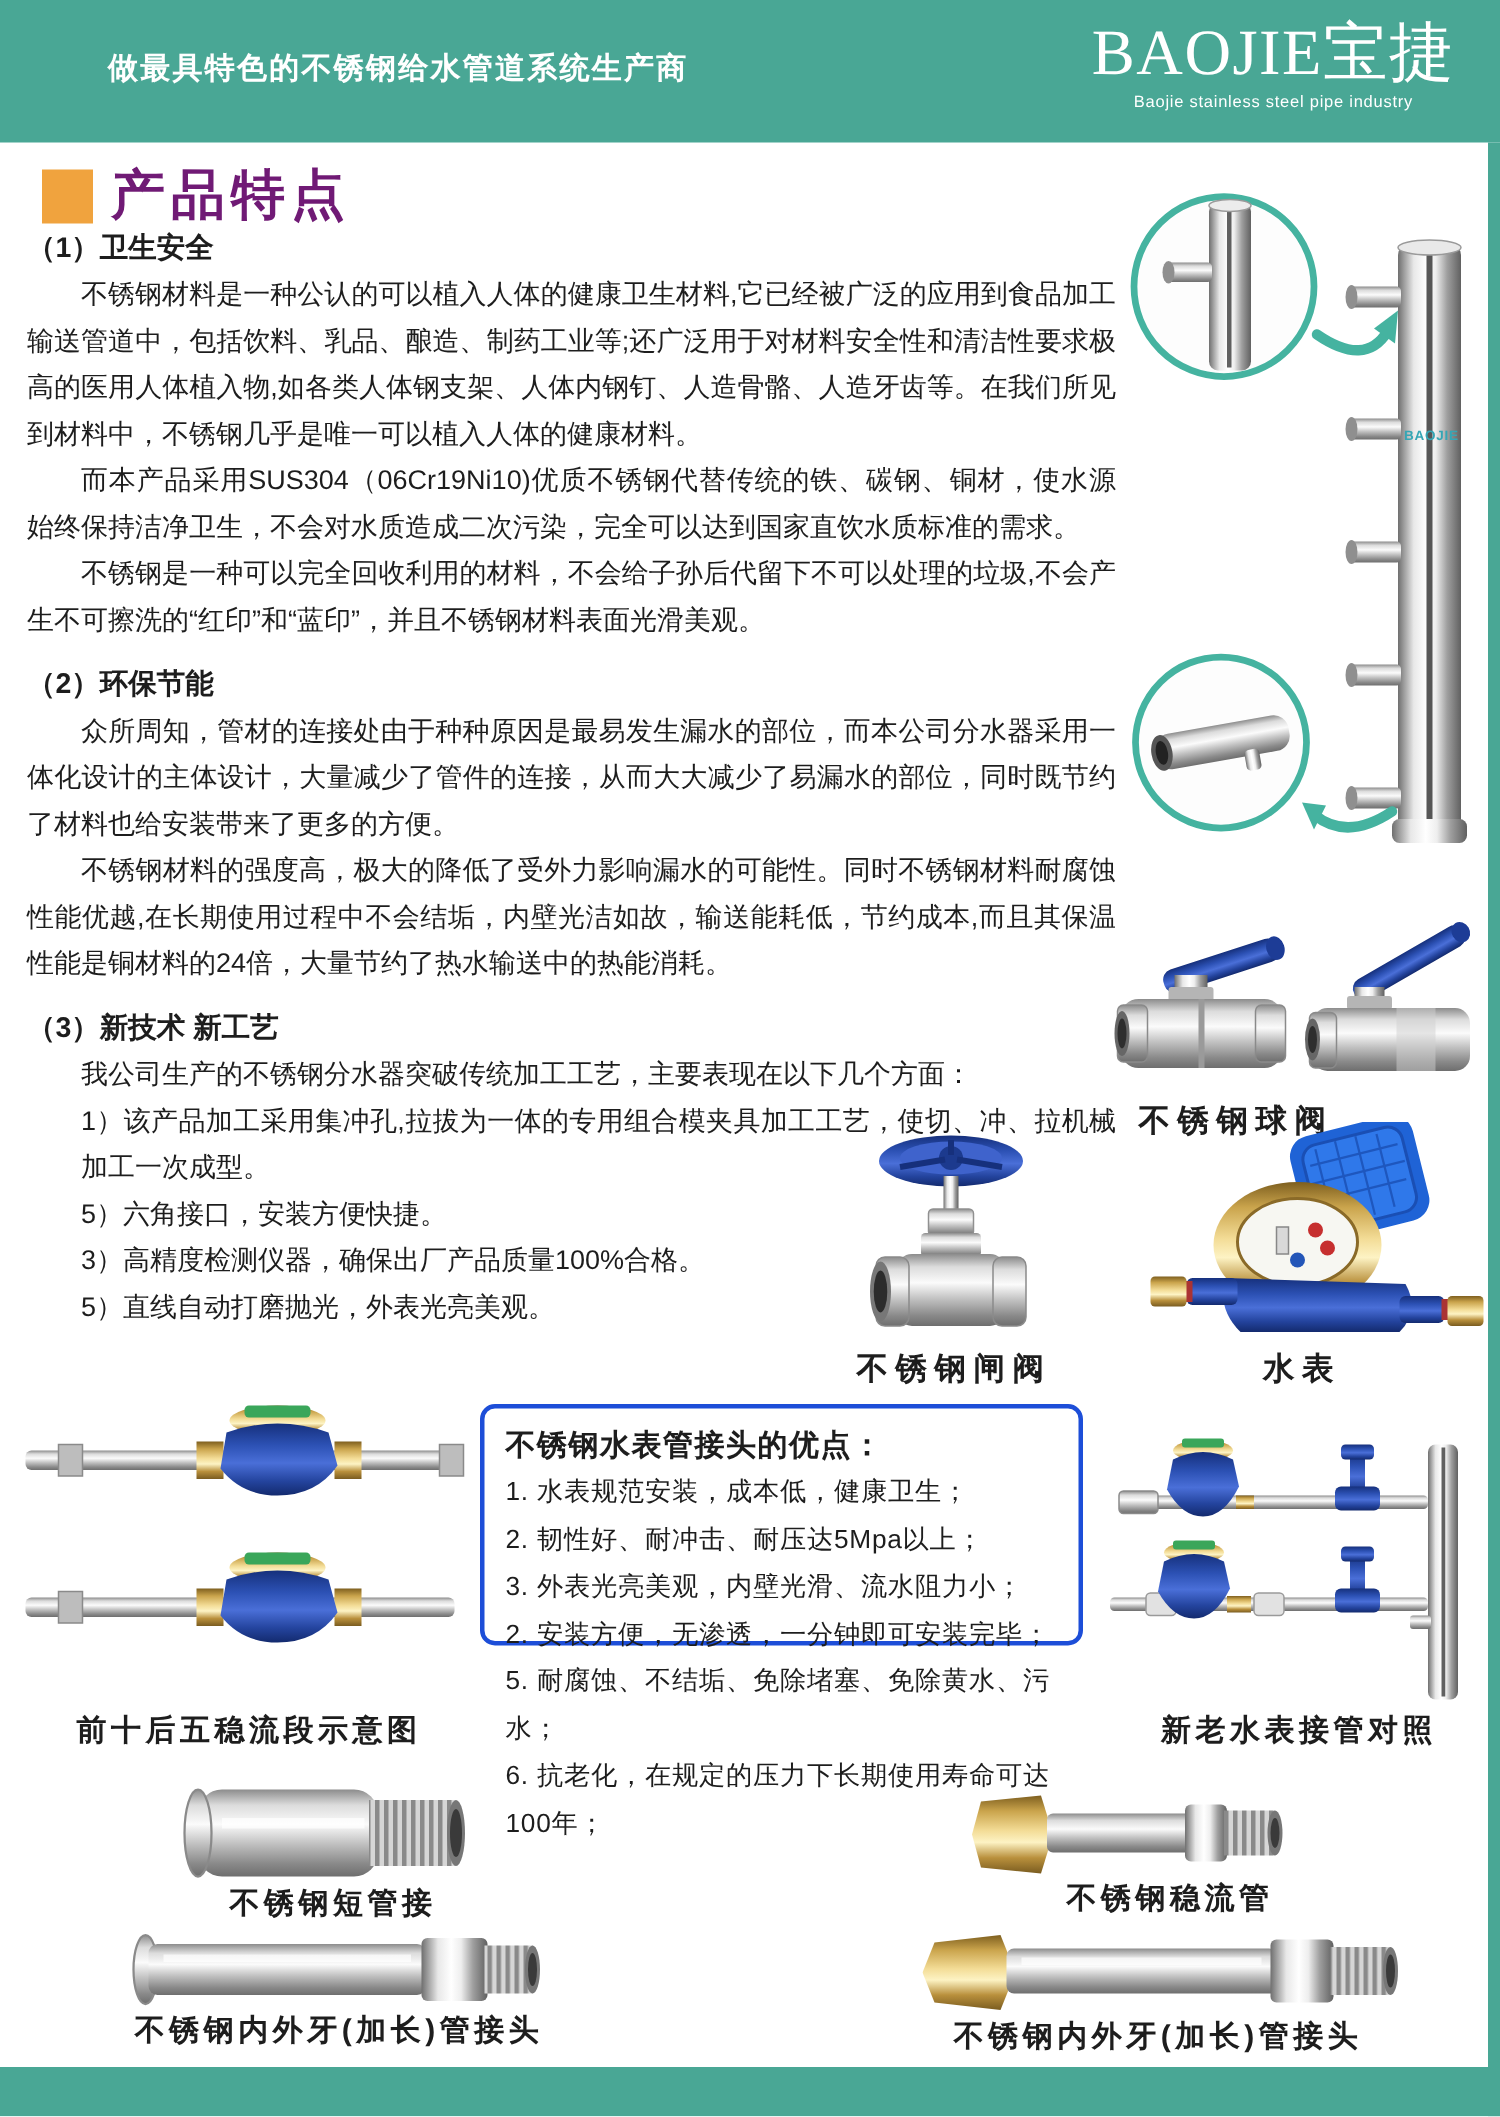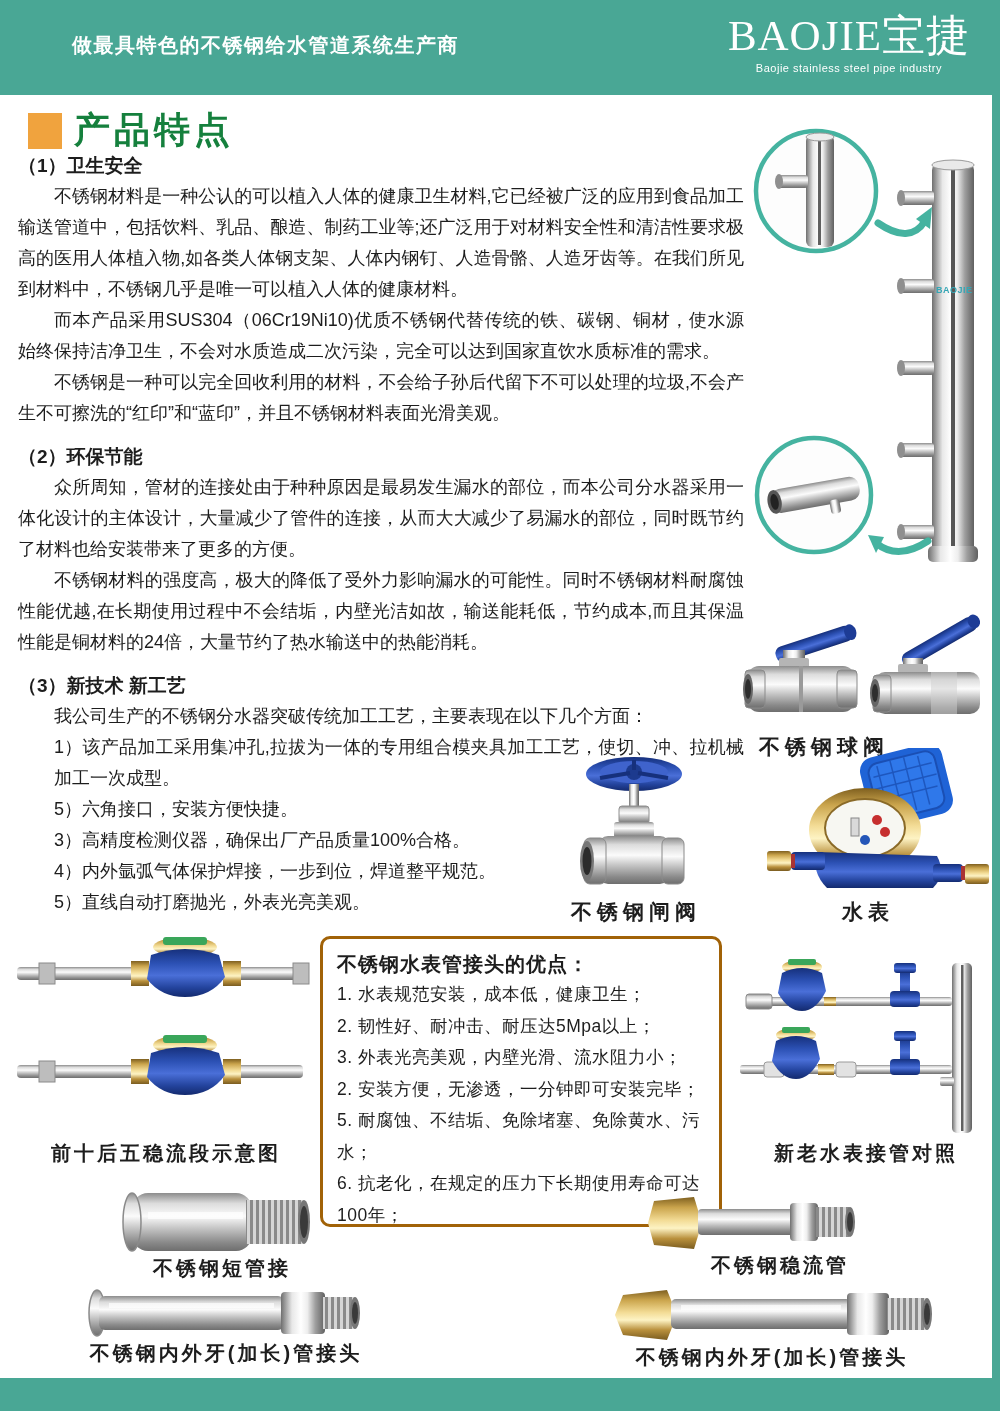--- a/index.html
+++ b/index.html
@@ -10,34 +10,34 @@
   .slogan{position:absolute;left:72px;top:32px;color:#ffffff;font-size:20px;font-weight:bold;letter-spacing:1.5px;font-family:Liberation Serif, serif;}
   .logo{position:absolute;right:30px;top:12px;text-align:center;color:#ffffff;}
   .logo-main{font-family:"Liberation Serif",serif;font-size:43px;letter-spacing:1px;line-height:48px;}
   .logo-sub{font-size:11px;margin-top:2px;letter-spacing:0.5px;font-family:"Liberation Sans",sans-serif;}
   
   .edge-right{position:absolute;right:0;top:95px;width:8px;height:1316px;background:#49a795;}
   .footer{position:absolute;left:0;top:1378px;width:1000px;height:33px;background:#49a795;}
   
   .title-row{position:absolute;left:28px;top:106px;display:flex;align-items:center;}
   .title-sq{width:34px;height:36px;background:#f0a33e;margin-right:12px;}
-  .page-title{color:#15803d;font-size:36px;font-weight:bold;letter-spacing:4px;}
+  .page-title{color:#701a75;font-size:36px;font-weight:bold;letter-spacing:4px;}
   
   .textcol{position:absolute;left:18px;top:150px;width:726px;font-size:18px;line-height:31px;text-align:justify;}
   .textcol h3{font-size:19px;font-weight:bold;margin:0;padding:0;line-height:31px;}
   .textcol h3.gap{margin-top:12px;}
   .textcol p{margin:0;text-indent:2em;}
   .textcol p.item{text-indent:0;margin-left:2em;}
   
   .cap{position:absolute;font-size:21px;font-weight:bold;color:#1d1d1d;letter-spacing:5px;text-align:center;transform:translateX(-50%);white-space:nowrap;}
   .cap.small{font-size:20px;letter-spacing:3px;}
   
   .fig{position:absolute;}
   
-  .advbox{position:absolute;left:320px;top:936px;width:402px;height:291px;border:3px solid #a16207;border-radius:10px;background:#ffffff;box-sizing:border-box;padding:10px 14px 0 14px;}
+  .advbox{position:absolute;left:320px;top:936px;width:402px;height:161px;border:3px solid #1d4ed8;border-radius:10px;background:#ffffff;box-sizing:border-box;padding:10px 14px 0 14px;}
   .advbox .advtitle{font-size:20px;font-weight:bold;letter-spacing:1px;line-height:30px;}
   .advbox .advitem{font-size:17.5px;line-height:31.5px;letter-spacing:0.5px;}
 </style>
 </head>
 <body>
 
 <svg width="0" height="0" style="position:absolute" aria-hidden="true">
   <defs>
     <linearGradient id="gmv" x1="0" y1="0" x2="0" y2="1">
       <stop offset="0" stop-color="#8c8c8c"></stop>
@@ -100,21 +100,20 @@
     <p>而本产品采用SUS304（06Cr19Ni10)优质不锈钢代替传统的铁、碳钢、铜材，使水源始终保持洁净卫生，不会对水质造成二次污染，完全可以达到国家直饮水质标准的需求。</p>
     <p>不锈钢是一种可以完全回收利用的材料，不会给子孙后代留下不可以处理的垃圾,不会产生不可擦洗的“红印”和“蓝印”，并且不锈钢材料表面光滑美观。</p>
     <h3 class="gap">（2）环保节能</h3>
     <p>众所周知，管材的连接处由于种种原因是最易发生漏水的部位，而本公司分水器采用一体化设计的主体设计，大量减少了管件的连接，从而大大减少了易漏水的部位，同时既节约了材料也给安装带来了更多的方便。</p>
     <p>不锈钢材料的强度高，极大的降低了受外力影响漏水的可能性。同时不锈钢材料耐腐蚀性能优越,在长期使用过程中不会结垢，内壁光洁如故，输送能耗低，节约成本,而且其保温性能是铜材料的24倍，大量节约了热水输送中的热能消耗。</p>
     <h3 class="gap">（3）新技术 新工艺</h3>
     <p>我公司生产的不锈钢分水器突破传统加工工艺，主要表现在以下几个方面：</p>
     <p class="item">1）该产品加工采用集冲孔,拉拔为一体的专用组合模夹具加工工艺，使切、冲、拉机械加工一次成型。</p>
     <p class="item">5）六角接口，安装方便快捷。</p>
     <p class="item">3）高精度检测仪器，确保出厂产品质量100%合格。</p>
-    <p class="item">4）内外氩弧气体保护焊接，一步到位，焊道整平规范。</p>
     <p class="item">5）直线自动打磨抛光，外表光亮美观。</p>
   </div>
 
   <div class="fig" style="left:728px;top:103px;width:264px;height:480px;">
     <svg width="264" height="480" viewBox="0 0 264 480">
 
       <rect x="204" y="60" width="42" height="395" rx="7" fill="url(#gmh)"></rect>
       <rect x="223" y="62" width="4" height="390" fill="#3a3a3a" opacity="0.85"></rect>
       <rect x="200" y="443" width="50" height="16" rx="5" fill="url(#gmh)"></rect>
       <ellipse cx="225" cy="62" rx="21" ry="5" fill="#e9e9e9" stroke="#9a9a9a" stroke-width="1"></ellipse>

